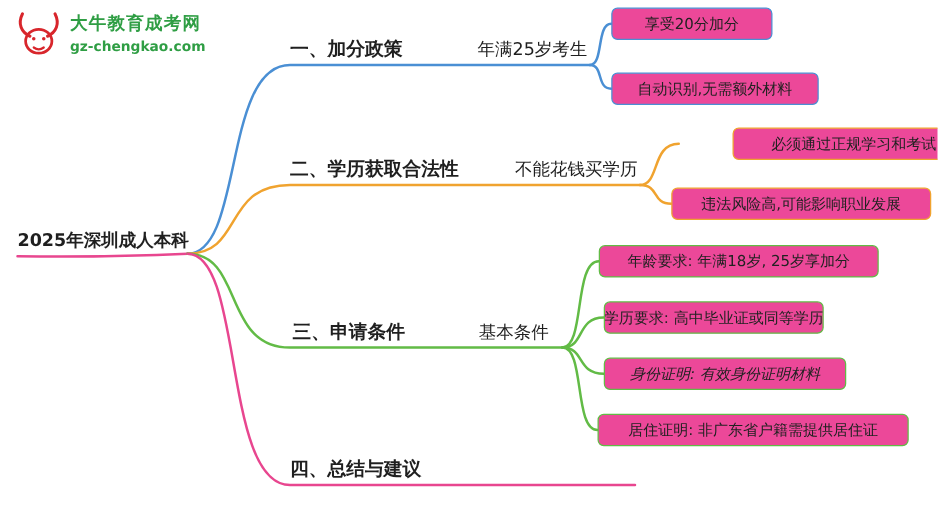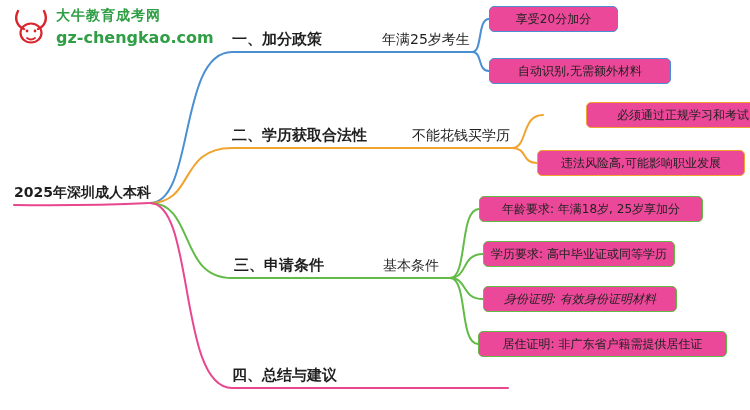--- a/index.html
+++ b/index.html
@@ -28,21 +28,21 @@
     overflow: hidden;
   }
   .leaf.blue   { border: 1.5px solid #4a8fd4; }
   .leaf.orange { border: 1.5px solid #f0a32f; }
   .leaf.green  { border: 1.5px solid #62bb46; }
   
   .logo { position: absolute; left: 10px; top: 6px; z-index: 3; display: flex; align-items: center; }
   .logo-icon { width: 42px; height: 42px; }
   .logo-text { margin-left: 4px; }
   .logo-title { color: #2f9e44; font-size: 14px; font-weight: 700; letter-spacing: 1px; }
-  .logo-sub { color: #2f9e44; font-size: 16px; font-weight: 700; margin-top: 3px; }
+  .logo-sub { color: #2f9e44; font-size: 11px; font-weight: 700; margin-top: 3px; }
 </style>
 </head>
 <body>
 
 <div class="stage">
 
   <svg class="lines" width="750" height="410" viewBox="0 0 750 410">
 
     <path d="M14,205 Q85,206 150,203" stroke="#e8468f" stroke-width="2" fill="none" stroke-linecap="round"></path>
 
@@ -76,30 +76,30 @@
       <div class="logo-title">大牛教育成考网</div>
       <div class="logo-sub">gz-chengkao.com</div>
     </div>
   </div>
 
   <div class="node root-label" style="left:14px; top:184px;">2025年深圳成人本科</div>
 
   <div class="node branch-label" style="left:232px; top:30px;">一、加分政策</div>
   <div class="node sub-label" style="left:382px; top:31px;">年满25岁考生</div>
   <div class="leaf blue" style="left:489px; top:6px;  width:129px;">享受20分加分</div>
-  <div class="leaf blue" style="left:489px; top:58px; width:182px;">自动识别,无需额外材料</div>
+  <div class="leaf blue" style="left:489px; top:58px; width:166px;">自动识别,无需额外材料</div>
 
   <div class="node branch-label" style="left:232px; top:126px;">二、学历获取合法性</div>
   <div class="node sub-label" style="left:412px; top:127px;">不能花钱买学历</div>
   <div class="leaf orange" style="left:543px; top:102px; width:194px;margin-left:43px;">必须通过正规学习和考试</div>
   <div class="leaf orange" style="left:537px; top:150px; width:208px;">违法风险高,可能影响职业发展</div>
 
   <div class="node branch-label" style="left:234px; top:256px;">三、申请条件</div>
   <div class="node sub-label" style="left:383px; top:257px;">基本条件</div>
   <div class="leaf green" style="left:479px; top:196px; width:224px;">年龄要求: 年满18岁, 25岁享加分</div>
-  <div class="leaf green" style="left:483px; top:241px; width:192px;">学历要求: 高中毕业证或同等学历</div>
+  <div class="leaf green" style="left:483px; top:241px; width:176px;">学历要求: 高中毕业证或同等学历</div>
   <div class="leaf green" style="left:483px; top:286px; width:194px;font-style:italic;">身份证明: 有效身份证明材料</div>
   <div class="leaf green" style="left:478px; top:331px; width:249px;">居住证明: 非广东省户籍需提供居住证</div>
 
   <div class="node branch-label" style="left:232px; top:366px;">四、总结与建议</div>
   <div class="node sub-label" style="left:393px; top:367px;margin-top:44px;">提升学历的机会</div>
 
 </div>
 
 </body></html>

